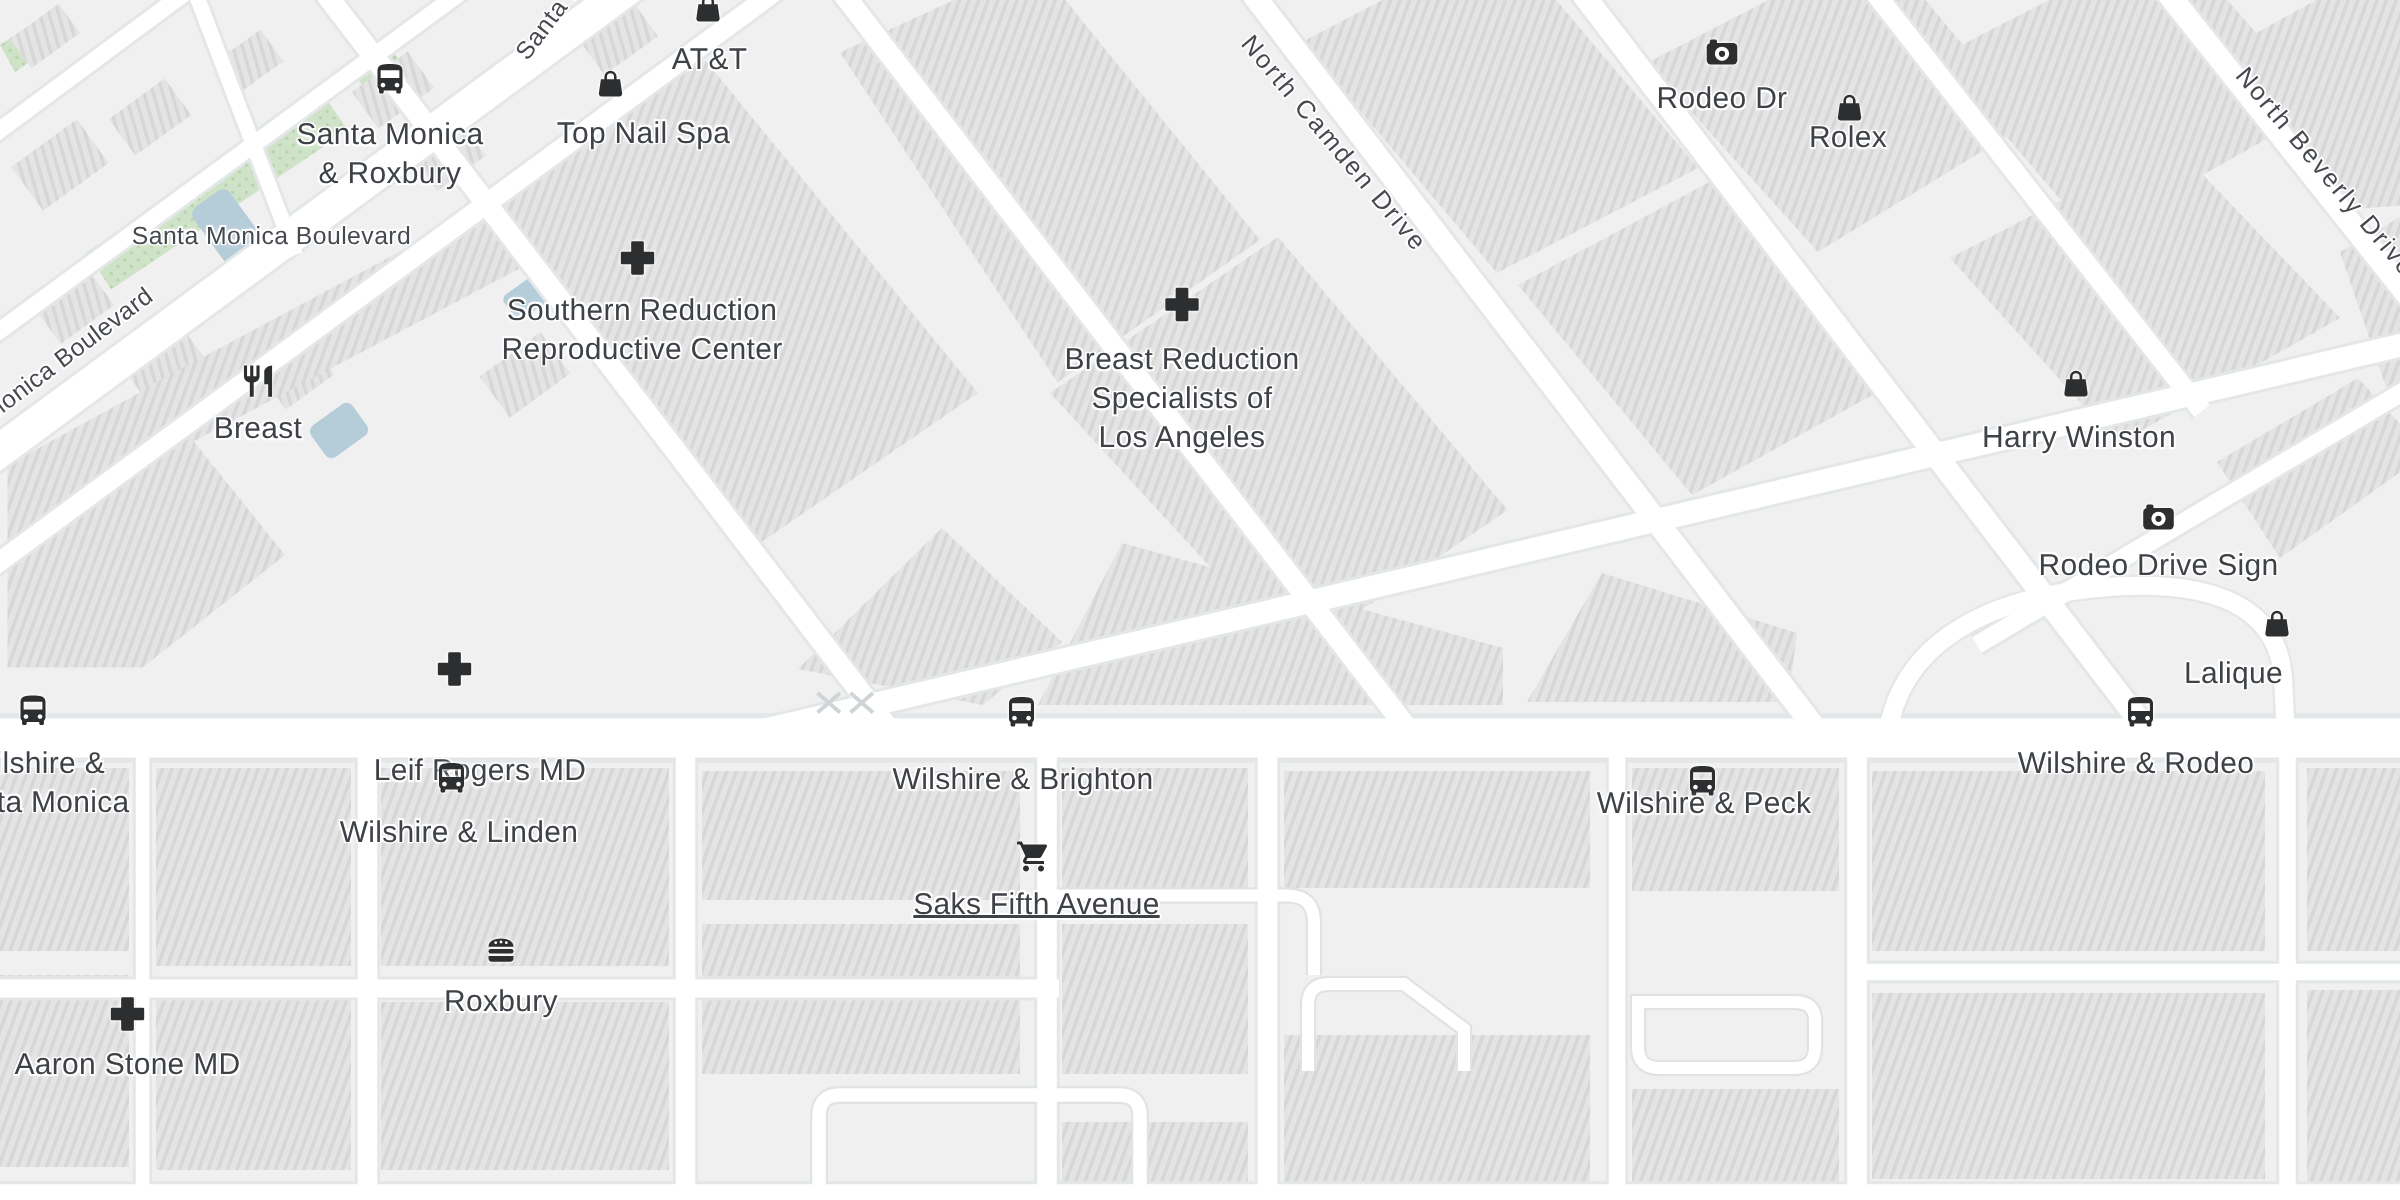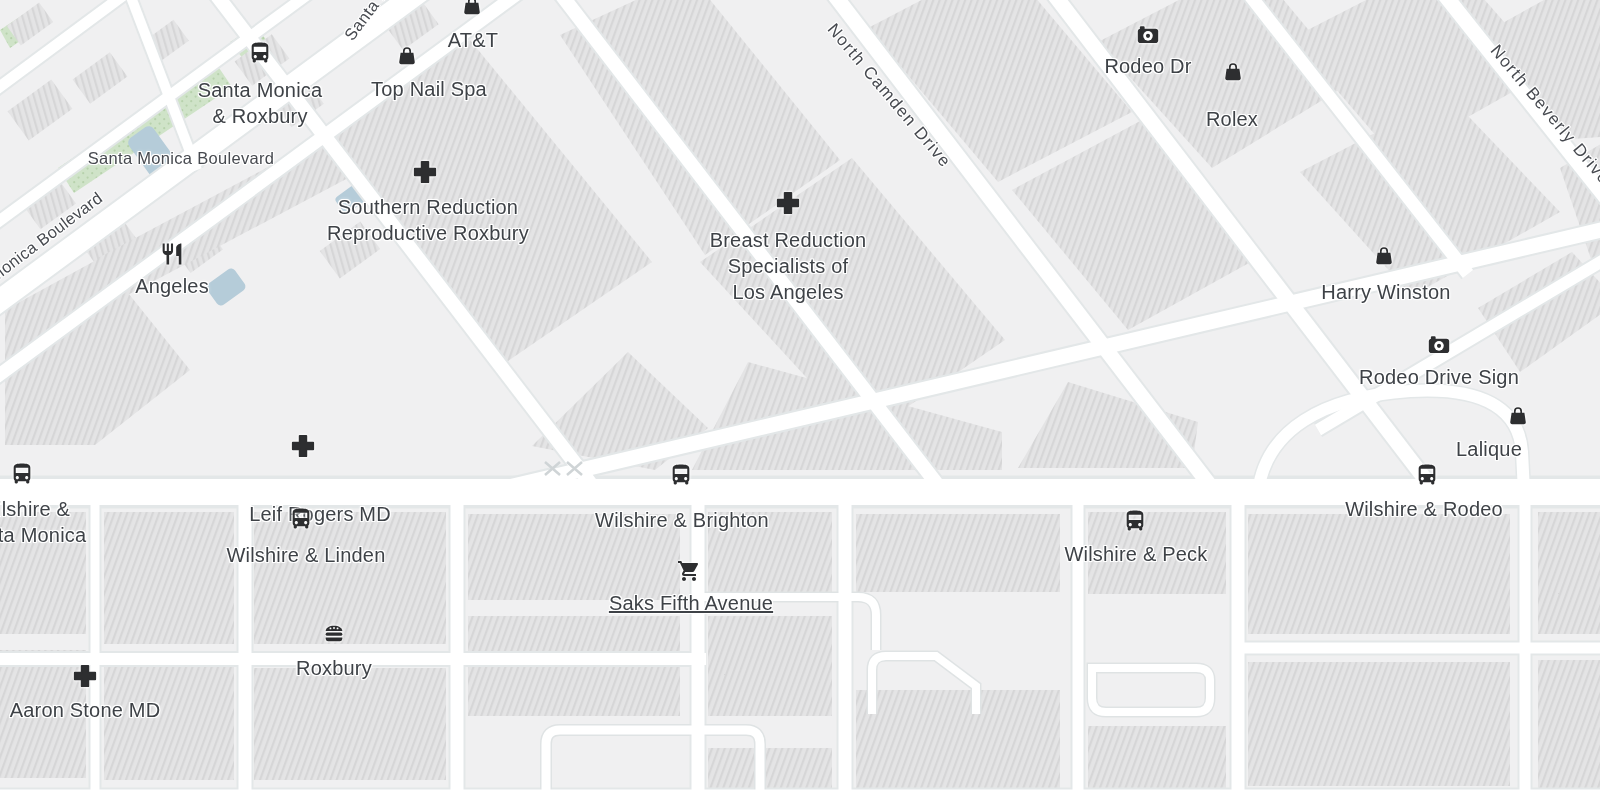--- a/index.html
+++ b/index.html
@@ -275,47 +275,47 @@
           <svg viewBox="0 0 24 24" fill="currentColor">
             <use href="#sym-bag-icon"></use>
           </svg>
         </div><div class="poi-label halo" style="left: 473px; top: 27px;">
           <div>AT&amp;T</div>
         </div></div><div class="poi"><div class="poi-icon i-restaurant-icon" style="left: 172px; top: 254px;">
           <svg viewBox="0 0 24 24" fill="currentColor">
             <use href="#sym-restaurant-icon"></use>
           </svg>
         </div><div class="poi-label halo" style="left: 172px; top: 273px;">
-          <div>Angeles</div>
+          <div>Breast</div>
         </div></div><div class="poi"><div class="poi-icon i-cross-icon" style="left: 425px; top: 172px;">
           <svg viewBox="0 0 24 24" fill="currentColor">
             <use href="#sym-cross-icon"></use>
           </svg>
         </div><div class="poi-label halo" style="left: 428px; top: 194px;">
           <div>Southern Reduction</div>
-          <div>Reproductive Roxbury</div>
+          <div>Reproductive Center</div>
         </div></div><div class="poi"><div class="poi-icon i-cross-icon" style="left: 788px; top: 203px;">
           <svg viewBox="0 0 24 24" fill="currentColor">
             <use href="#sym-cross-icon"></use>
           </svg>
         </div><div class="poi-label halo" style="left: 788px; top: 227px;">
           <div>Breast Reduction</div>
           <div>Specialists of</div>
           <div>Los Angeles</div>
         </div></div><div class="poi"><div class="poi-icon i-camera-icon" style="left: 1148px; top: 35px;">
           <svg viewBox="0 0 24 24" fill="currentColor">
             <use href="#sym-camera-icon"></use>
           </svg>
         </div><div class="poi-label halo" style="left: 1148px; top: 53px;">
           <div>Rodeo Dr</div>
         </div></div><div class="poi"><div class="poi-icon i-bag-icon" style="left: 1233px; top: 72px;">
           <svg viewBox="0 0 24 24" fill="currentColor">
             <use href="#sym-bag-icon"></use>
           </svg>
-        </div><div class="poi-label halo" style="left: 1232px; top: 106px;">
+        </div><div class="poi-label halo" style="left: 1232px; top: 79px;">
           <div>Rolex</div>
         </div></div><div class="poi"><div class="poi-icon i-bag-icon" style="left: 1384px; top: 256px;">
           <svg viewBox="0 0 24 24" fill="currentColor">
             <use href="#sym-bag-icon"></use>
           </svg>
         </div><div class="poi-label halo" style="left: 1386px; top: 279px;">
           <div>Harry Winston</div>
         </div></div><div class="poi"><div class="poi-icon i-camera-icon" style="left: 1439px; top: 345px;">
           <svg viewBox="0 0 24 24" fill="currentColor">
             <use href="#sym-camera-icon"></use>
@@ -356,21 +356,21 @@
         </div></div><div class="poi"><div class="poi-icon i-cart-icon" style="left: 689px; top: 571px;">
           <svg viewBox="0 0 24 24" fill="currentColor">
             <use href="#sym-cart-icon"></use>
           </svg>
         </div><div class="poi-label halo" style="left: 691px; top: 590px; text-decoration: underline;">
           <div>Saks Fifth Avenue</div>
         </div></div><div class="poi"><div class="poi-icon i-bus-icon" style="left: 1135px; top: 521px;">
           <svg viewBox="0 0 24 24" fill="currentColor">
             <use href="#sym-bus-icon"></use>
           </svg>
-        </div><div class="poi-label halo" style="left: 1136px; top: 541px; text-align: center;">
+        </div><div class="poi-label halo" style="left: 1136px; top: 523px; text-align: center;">
           <div>Wilshire &amp; Peck</div>
         </div></div><div class="poi"><div class="poi-icon i-bus-icon" style="left: 1427px; top: 475px;">
           <svg viewBox="0 0 24 24" fill="currentColor">
             <use href="#sym-bus-icon"></use>
           </svg>
         </div><div class="poi-label halo" style="left: 1424px; top: 496px;">
           <div>Wilshire &amp; Rodeo</div>
         </div></div><div class="poi"><div class="poi-icon i-burger-icon" style="left: 334px; top: 633px;">
           <svg viewBox="0 0 24 24" fill="currentColor">
             <use href="#sym-burger-icon"></use>

